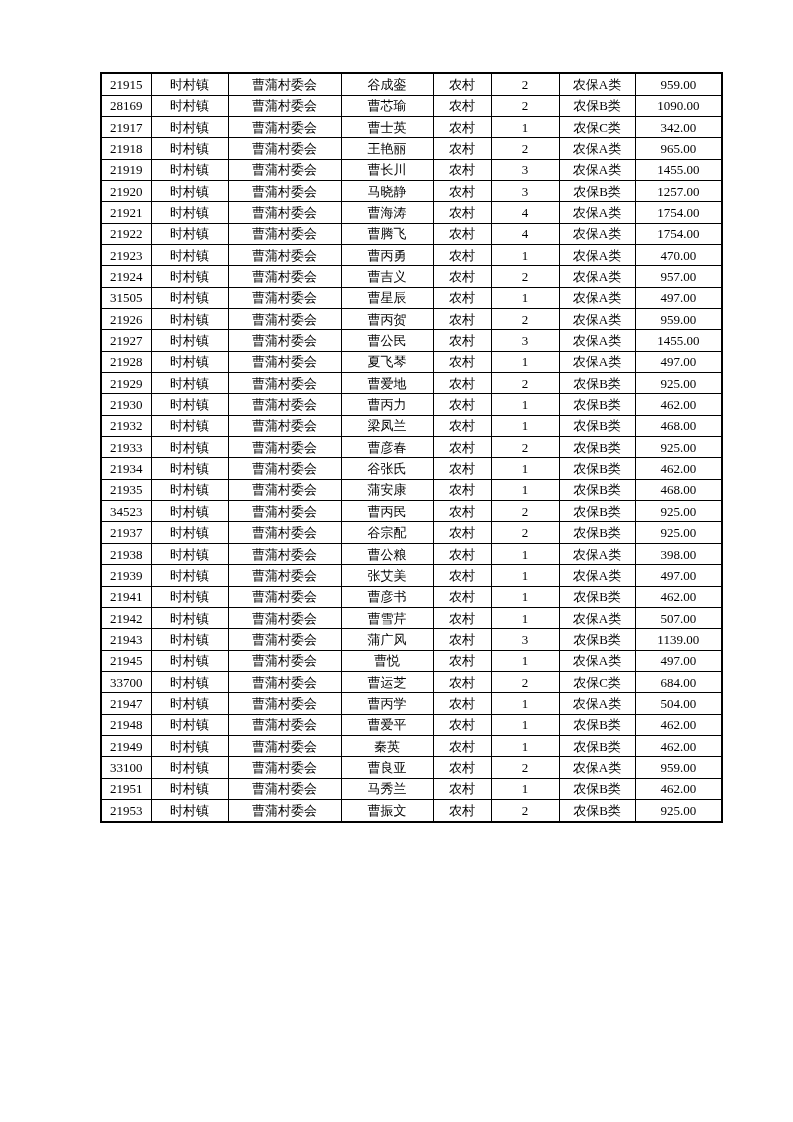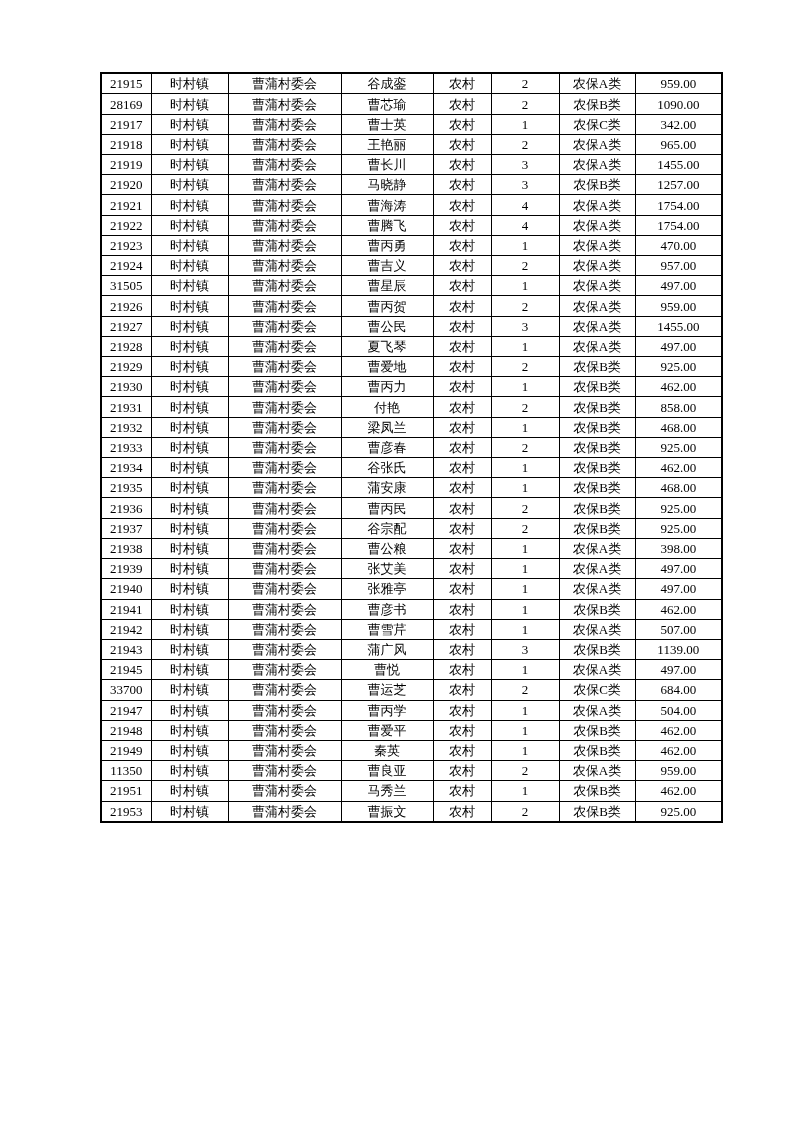--- a/index.html
+++ b/index.html
@@ -217,30 +217,20 @@
           <td>21930</td>
           <td>时村镇</td>
           <td>曹蒲村委会</td>
           <td>曹丙力</td>
           <td>农村</td>
           <td>1</td>
           <td>农保B类</td>
           <td>462.00</td>
         </tr>
         <tr>
-          <td>21931</td>
-          <td>时村镇</td>
-          <td>曹蒲村委会</td>
-          <td>付艳</td>
-          <td>农村</td>
-          <td>2</td>
-          <td>农保B类</td>
-          <td>858.00</td>
-        </tr>
-        <tr>
           <td>21932</td>
           <td>时村镇</td>
           <td>曹蒲村委会</td>
           <td>梁凤兰</td>
           <td>农村</td>
           <td>1</td>
           <td>农保B类</td>
           <td>468.00</td>
         </tr>
         <tr>
@@ -267,21 +257,21 @@
           <td>21935</td>
           <td>时村镇</td>
           <td>曹蒲村委会</td>
           <td>蒲安康</td>
           <td>农村</td>
           <td>1</td>
           <td>农保B类</td>
           <td>468.00</td>
         </tr>
         <tr>
-          <td>21936</td>
+          <td>34523</td>
           <td>时村镇</td>
           <td>曹蒲村委会</td>
           <td>曹丙民</td>
           <td>农村</td>
           <td>2</td>
           <td>农保B类</td>
           <td>925.00</td>
         </tr>
         <tr>
           <td>21937</td>
@@ -301,30 +291,20 @@
           <td>农村</td>
           <td>1</td>
           <td>农保A类</td>
           <td>398.00</td>
         </tr>
         <tr>
           <td>21939</td>
           <td>时村镇</td>
           <td>曹蒲村委会</td>
           <td>张艾美</td>
-          <td>农村</td>
-          <td>1</td>
-          <td>农保A类</td>
-          <td>497.00</td>
-        </tr>
-        <tr>
-          <td>21940</td>
-          <td>时村镇</td>
-          <td>曹蒲村委会</td>
-          <td>张雅亭</td>
           <td>农村</td>
           <td>1</td>
           <td>农保A类</td>
           <td>497.00</td>
         </tr>
         <tr>
           <td>21941</td>
           <td>时村镇</td>
           <td>曹蒲村委会</td>
           <td>曹彦书</td>
@@ -397,21 +377,21 @@
           <td>21949</td>
           <td>时村镇</td>
           <td>曹蒲村委会</td>
           <td>秦英</td>
           <td>农村</td>
           <td>1</td>
           <td>农保B类</td>
           <td>462.00</td>
         </tr>
         <tr>
-          <td>11350</td>
+          <td>33100</td>
           <td>时村镇</td>
           <td>曹蒲村委会</td>
           <td>曹良亚</td>
           <td>农村</td>
           <td>2</td>
           <td>农保A类</td>
           <td>959.00</td>
         </tr>
         <tr>
           <td>21951</td>

